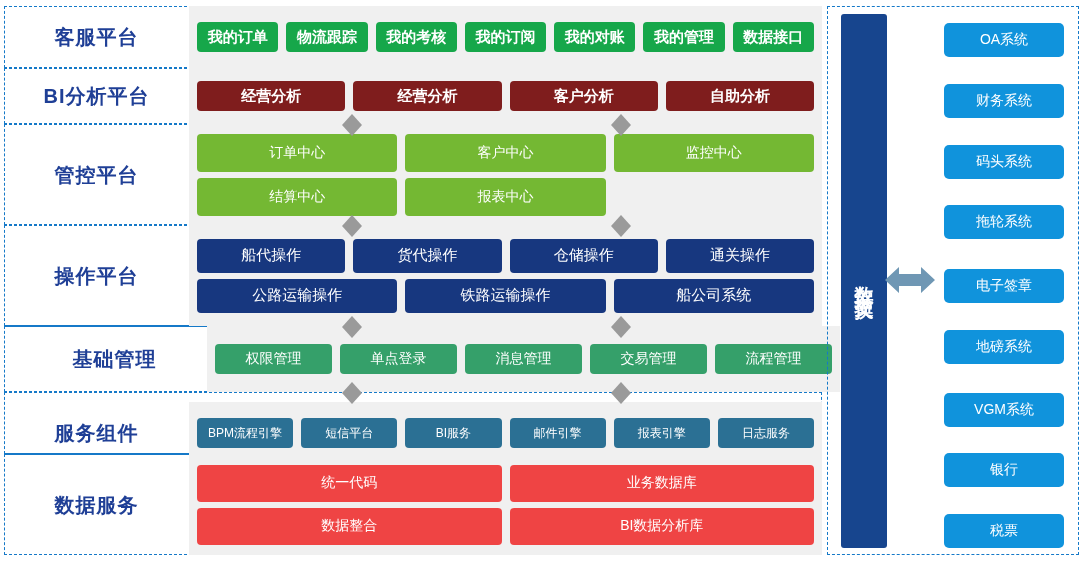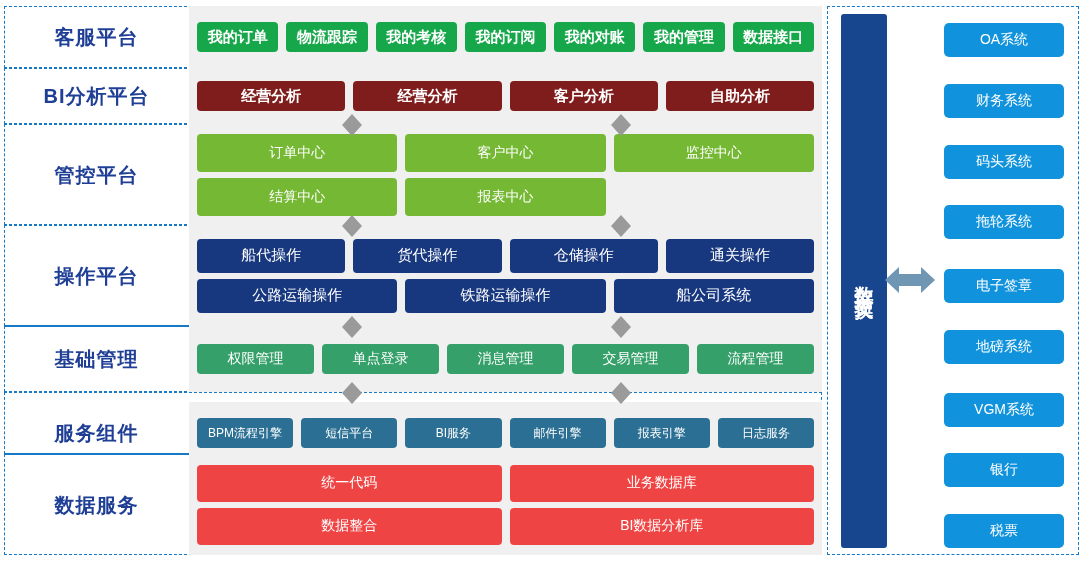--- a/index.html
+++ b/index.html
@@ -201,21 +201,21 @@
         </div>
         <div class="btn-line">
           <div class="cell navy">公路运输操作</div>
           <div class="cell navy">铁路运输操作</div>
           <div class="cell navy">船公司系统</div>
         </div>
       </div>
     </div>
 
     <div class="group solid-top" style="top:320px; height:66px;"></div>
-    <div class="row" style="top:320px; height:66px;">
+    <div class="row" style="top:320px; height:66px;margin-left:18px;">
       <div class="row-label">基础管理</div>
       <div class="row-content">
         <div class="btn-line">
           <div class="cell teal">权限管理</div>
           <div class="cell teal">单点登录</div>
           <div class="cell teal">消息管理</div>
           <div class="cell teal">交易管理</div>
           <div class="cell teal">流程管理</div>
         </div>
       </div>

